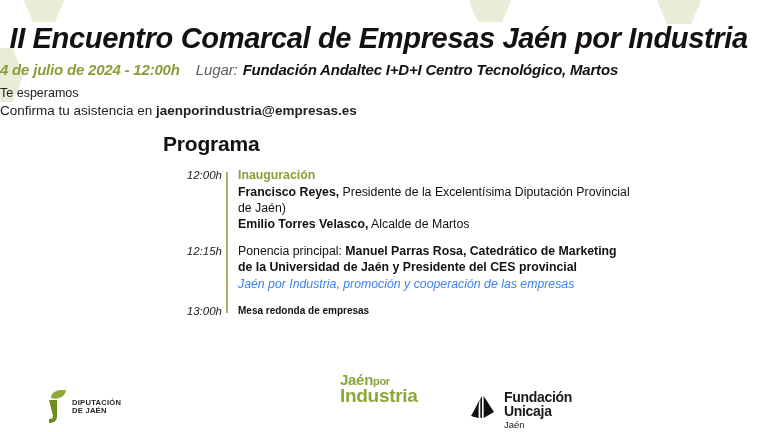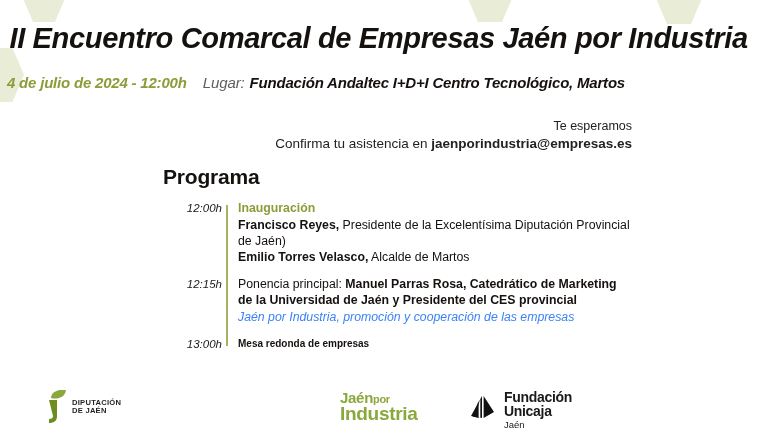--- a/index.html
+++ b/index.html
@@ -49,22 +49,21 @@
     font-size: 30px;
     letter-spacing: -0.4px;
     color: #15110f;
     margin: 0;
     padding-top: 21px;
     white-space: nowrap;
     transform: scaleX(0.97);
   }
 
   .subline {
-    margin-top: 19px;
-    text-align: center;
+    margin-top: 6px;
     white-space: nowrap;
     font-size: 0;
   }
   .subline span { font-size: 15px; }
   .sub-date {
     color: #8e9b39;
     font-weight: bold;
     font-style: italic;
     letter-spacing: -0.2px;
   }
@@ -77,22 +76,22 @@
   .sub-venue {
     color: #15110f;
     font-weight: bold;
     font-style: italic;
     padding-left: 5px;
     letter-spacing: -0.2px;
   }
 
   
   .invite {
-    margin-top: 28px;
-    text-align: right;
+    margin-top: 8px;
+    text-align: left;
     color: #222;
   }
   .invite-line1 { font-size: 12.5px; }
   .invite-line2 { font-size: 13.5px; margin-top: 3px; }
   .invite-line2 .email { font-weight: bold; }
 
   
   .programa-title {
     margin: 14px 0 0 163px;
     font-size: 21px;
@@ -162,21 +161,21 @@
     right: 0;
     bottom: 0;
     height: 60px;
   }
   .logo {
     position: absolute;
     display: flex;
     align-items: center;
   }
   .logo-dip { left: 42px; bottom: 8px; }
-  .logo-jpi { left: 340px; bottom: 8px; }
+  .logo-jpi { left: 340px; bottom: 26px; }
   .logo-uni { right: 60px; bottom: 3px; }
 
   .dip-text {
     margin-left: 4px;
     line-height: 1.05;
     color: #231f20;
     font-size: 7.6px;
     font-weight: bold;
     letter-spacing: 0.25px;
   }

